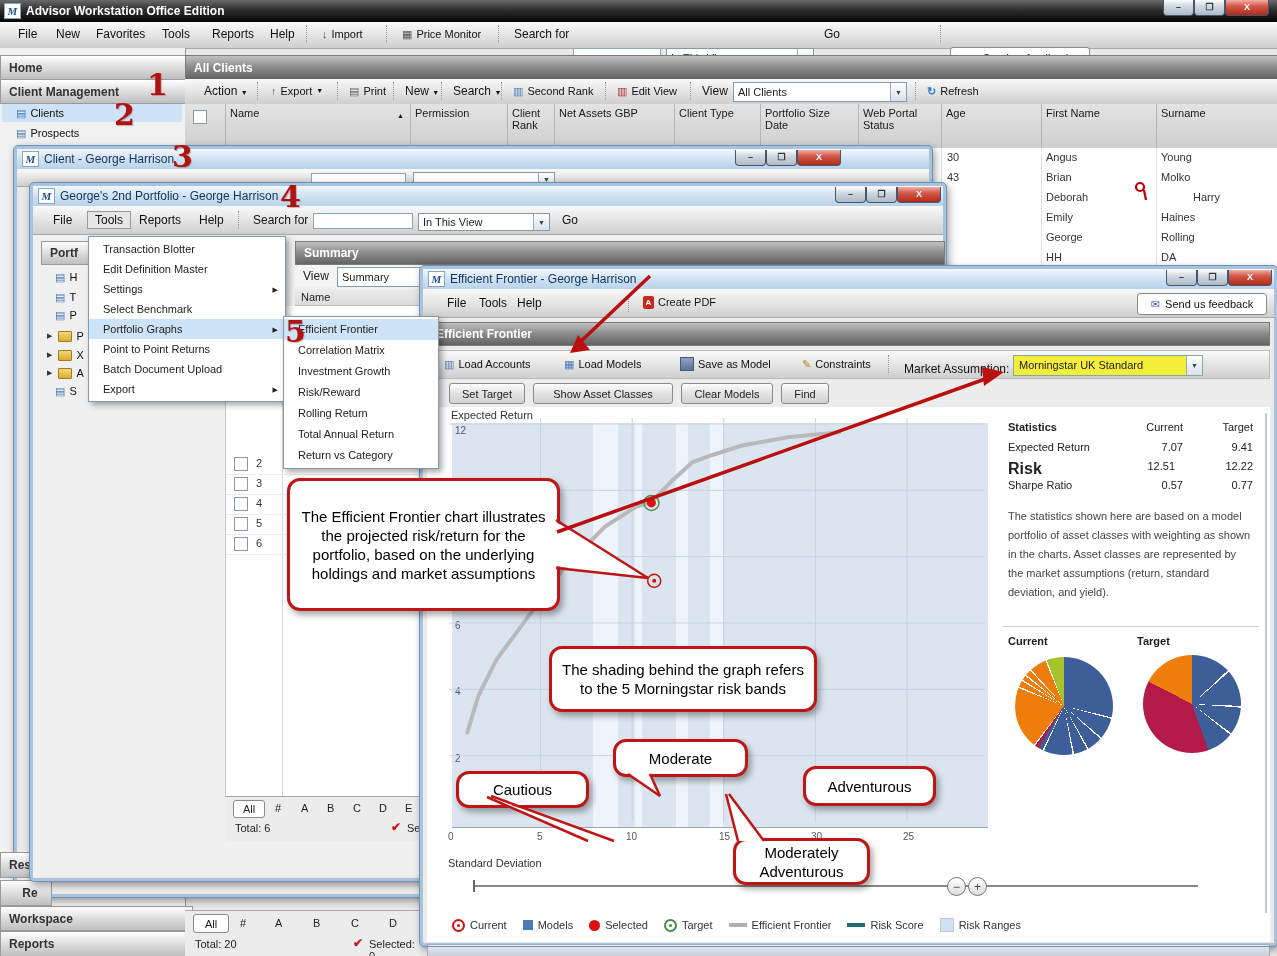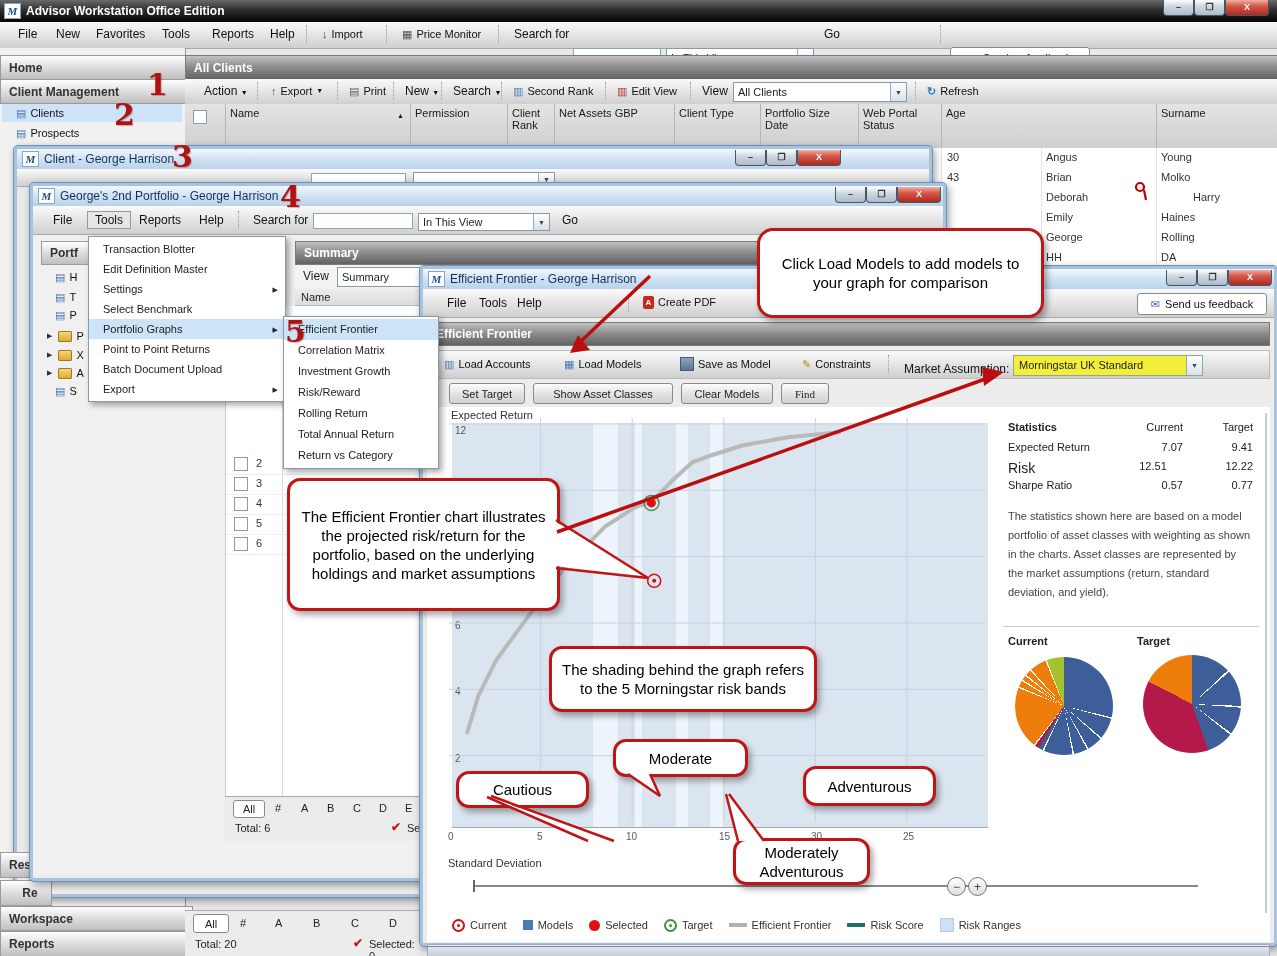--- a/index.html
+++ b/index.html
@@ -196,20 +196,21 @@
   <div class="abs" style="left:185px;top:104px;width:1092px;height:44px;background:linear-gradient(#e3e3e3,#cfcfcf);border-bottom:1px solid #a8a8a8;">
     <span class="chk abs" style="left:8px;top:6px;"></span>
     <span class="th" style="left:40px;width:185px;"><span>Name</span> <span style="font-size:7px;position:absolute;right:6px;top:8px;">▲</span></span>
     <span class="th" style="left:225px;width:97px;">Permission</span>
     <span class="th" style="left:322px;width:47px;">Client Rank</span>
     <span class="th" style="left:369px;width:120px;">Net Assets GBP</span>
     <span class="th" style="left:489px;width:86px;">Client Type</span>
     <span class="th" style="left:575px;width:98px;">Portfolio Size Date</span>
     <span class="th" style="left:673px;width:83px;">Web Portal Status</span>
     <span class="th" style="left:756px;width:100px;">Age</span>
+    <span class="th" style="left:856px;width:115px;">First Name</span>
     <span class="th" style="left:971px;width:121px;">Surname</span>
   </div>
 
   <div class="abs" style="left:185px;top:148px;width:1092px;height:130px;background:#fff;">
     <div class="row" style="left:0;top:0;">
       <span class="vline" style="left:756px;"></span>
         <span class="vline" style="left:856px;"></span>
         <span class="vline" style="left:971px;"></span>
       <span class="cell" style="left:762px;">30</span>
       <span class="cell" style="left:861px;">Angus</span>
@@ -445,21 +446,21 @@
       <span class="mitem" style="left:472px;top:10px;">Market Assumption:</span>
       <span class="abs" style="left:585px;top:4px;width:188px;height:19px;display:flex;border:1px solid #8a9;">
         <span style="flex:1;background:#f2ee3a;font-size:11px;padding:3px 0 0 5px;white-space:nowrap;overflow:hidden;">Morningstar UK Standard</span>
         <span class="dd" style="height:auto;">▼</span>
         </span>
     </div>
     <div style="position:relative;height:24px;margin:2px 4px;">
       <span class="btn abs" style="left:22px;top:2px;width:74px;height:19px;">Set Target</span>
       <span class="btn abs" style="left:106px;top:2px;width:138px;height:19px;">Show Asset Classes</span>
       <span class="btn abs" style="left:254px;top:2px;width:90px;height:19px;">Clear Models</span>
-      <span class="btn abs" style="left:354px;top:2px;width:46px;height:19px;font-family:Liberation Serif, serif;">Find</span>
+      <span class="btn abs" style="left:354px;top:2px;width:46px;height:19px;">Find</span>
     </div>
 
     <div style="position:relative;height:535px;background:#fff;margin:0 4px;">
       <span class="abs" style="left:24px;top:2px;font-size:11px;color:#333;">Expected Return</span>
 
       <div class="abs" style="left:25px;top:16px;width:536px;height:404px;background:#dbe5f0;border-bottom:1px solid #9aa7b5;">
         <span class="strip" style="left:141px;width:25px;"></span>
         <span class="strip" style="left:183px;width:7px;"></span>
         <span class="strip" style="left:224px;width:12px;"></span>
         <span class="strip" style="left:258px;width:13px;"></span>
@@ -519,22 +520,22 @@
           </span>
       </div>
 
       <div class="abs" style="left:576px;top:6px;width:262px;height:500px;border-right:2px solid #c3cdd8;">
         <span class="abs" style="left:5px;top:8px;font-size:11px;font-weight:bold;">Statistics</span>
         <span class="abs" style="left:120px;top:8px;width:60px;text-align:right;font-size:11px;">Current</span>
         <span class="abs" style="left:190px;top:8px;width:60px;text-align:right;font-size:11px;">Target</span>
         <span class="abs" style="left:5px;top:28px;font-size:11px;">Expected Return</span>
         <span class="abs" style="left:120px;top:28px;width:60px;text-align:right;font-size:11px;">7.07</span>
         <span class="abs" style="left:190px;top:28px;width:60px;text-align:right;font-size:11px;">9.41</span>
-        <span class="abs" style="left:5px;top:47px;font-size:14px;">Risk</span>
-        <span class="abs" style="left:120px;top:47px;width:60px;text-align:center;font-size:11px;">12.51</span>
+        <span class="abs" style="left:5px;top:47px;font-size:16px;font-weight:bold;">Risk</span>
+        <span class="abs" style="left:112px;top:47px;width:60px;text-align:right;font-size:11px;">12.51</span>
         <span class="abs" style="left:190px;top:47px;width:60px;text-align:right;font-size:11px;">12.22</span>
         <span class="abs" style="left:5px;top:66px;font-size:11px;">Sharpe Ratio</span>
         <span class="abs" style="left:120px;top:66px;width:60px;text-align:right;font-size:11px;">0.57</span>
         <span class="abs" style="left:190px;top:66px;width:60px;text-align:right;font-size:11px;">0.77</span>
         <div class="abs" style="left:5px;top:94px;width:245px;font-size:11px;line-height:19px;color:#444;">The statistics shown here are based on a model portfolio of asset classes with weighting as shown in the charts. Asset classes are represented by the market assumptions (return, standard deviation, and yield).</div>
         <div class="abs" style="left:0;top:213px;width:256px;border-top:1px solid #ccc;"></div>
         <span class="abs" style="left:5px;top:222px;font-size:11px;font-weight:bold;">Current</span>
         <span class="abs" style="left:134px;top:222px;font-size:11px;font-weight:bold;">Target</span>
         <div class="pie abs" style="left: 12px; top: 244px; background: conic-gradient(rgb(61, 94, 153) 0%, rgb(61, 94, 153) 28.7%, rgb(255, 255, 255) 28.7%, rgb(255, 255, 255) 29.2%, rgb(61, 94, 153) 29.2%, rgb(61, 94, 153) 36.2%, rgb(255, 255, 255) 36.2%, rgb(255, 255, 255) 36.7%, rgb(61, 94, 153) 36.7%, rgb(61, 94, 153) 41.7%, rgb(255, 255, 255) 41.7%, rgb(255, 255, 255) 42.2%, rgb(61, 94, 153) 42.2%, rgb(61, 94, 153) 46.7%, rgb(255, 255, 255) 46.7%, rgb(255, 255, 255) 47.2%, rgb(61, 94, 153) 47.2%, rgb(61, 94, 153) 56.7%, rgb(255, 255, 255) 56.7%, rgb(255, 255, 255) 57.2%, rgb(61, 94, 153) 57.2%, rgb(61, 94, 153) 58.7%, rgb(179, 25, 73) 58.7%, rgb(179, 25, 73) 60%, rgb(255, 255, 255) 60%, rgb(255, 255, 255) 60.5%, rgb(239, 125, 12) 60.5%, rgb(239, 125, 12) 81%, rgb(255, 255, 255) 81%, rgb(255, 255, 255) 81.5%, rgb(239, 125, 12) 81.5%, rgb(239, 125, 12) 83.5%, rgb(255, 255, 255) 83.5%, rgb(255, 255, 255) 84%, rgb(239, 125, 12) 84%, rgb(239, 125, 12) 85.5%, rgb(255, 255, 255) 85.5%, rgb(255, 255, 255) 86%, rgb(239, 125, 12) 86%, rgb(239, 125, 12) 87.8%, rgb(255, 255, 255) 87.8%, rgb(255, 255, 255) 88.3%, rgb(239, 125, 12) 88.3%, rgb(239, 125, 12) 93.8%, rgb(255, 255, 255) 93.8%, rgb(255, 255, 255) 94.3%, rgb(166, 195, 44) 94.3%, rgb(166, 195, 44) 100%);"></div>
         <div class="pie abs" style="left: 140px; top: 242px; background: conic-gradient(rgb(61, 94, 153) 0%, rgb(61, 94, 153) 13%, rgb(255, 255, 255) 13%, rgb(255, 255, 255) 13.6%, rgb(61, 94, 153) 13.6%, rgb(61, 94, 153) 25.6%, rgb(255, 255, 255) 25.6%, rgb(255, 255, 255) 26.2%, rgb(61, 94, 153) 26.2%, rgb(61, 94, 153) 35.2%, rgb(255, 255, 255) 35.2%, rgb(255, 255, 255) 35.8%, rgb(61, 94, 153) 35.8%, rgb(61, 94, 153) 44.6%, rgb(179, 25, 73) 44.6%, rgb(179, 25, 73) 82.6%, rgb(239, 125, 12) 82.6%, rgb(239, 125, 12) 100%);"></div>
@@ -613,23 +614,20 @@
 
     <polygon points="588,841 614,841 488,797" fill="#fff"></polygon>
     <line x1="588" y1="841" x2="487" y2="797" stroke="#c01515" stroke-width="2.5"></line>
     <line x1="614" y1="841" x2="491" y2="796" stroke="#c01515" stroke-width="2.5"></line>
 
     <polygon points="738,841 764,841 727,794" fill="#fff"></polygon>
     <line x1="738" y1="841" x2="726" y2="794" stroke="#c01515" stroke-width="2.5"></line>
     <line x1="764" y1="841" x2="729" y2="794" stroke="#c01515" stroke-width="2.5"></line>
   </svg>
 
-  <div class="co" style="left:757px;top:228px;width:287px;height:90px;border-radius:16px;">
-    <span>Click Load Models to add models to your graph for comparison</span>
-    </div>
   <div class="co" style="left:287px;top:478px;width:273px;height:133px;">
     <span>The Efficient Frontier chart illustrates the projected risk/return for the portfolio, based on the underlying holdings and market assumptions</span>
     </div>
   <div class="co" style="left:549px;top:646px;width:268px;height:66px;">
     <span>The shading behind the graph refers to the 5 Morningstar risk bands</span>
     </div>
   <div class="co" style="left:456px;top:771px;width:133px;height:37px;">
     <span>Cautious</span>
     </div>
   <div class="co" style="left:613px;top:739px;width:135px;height:38px;">

